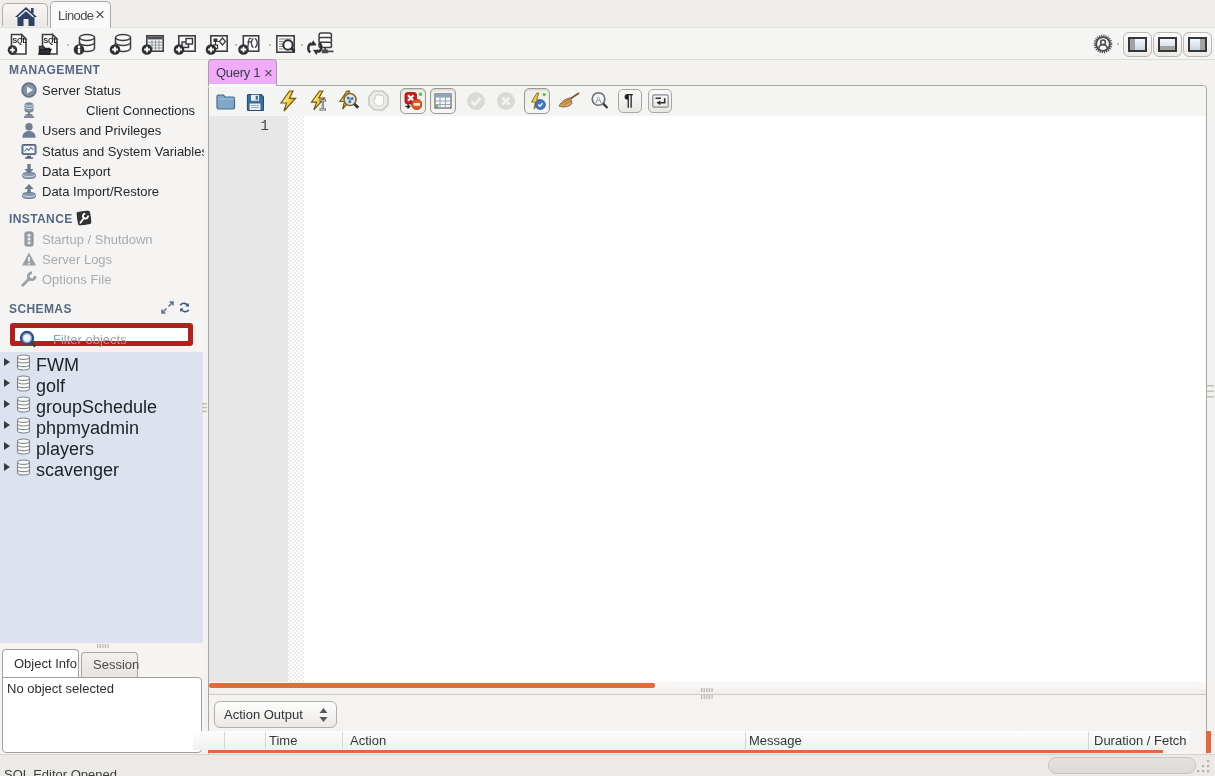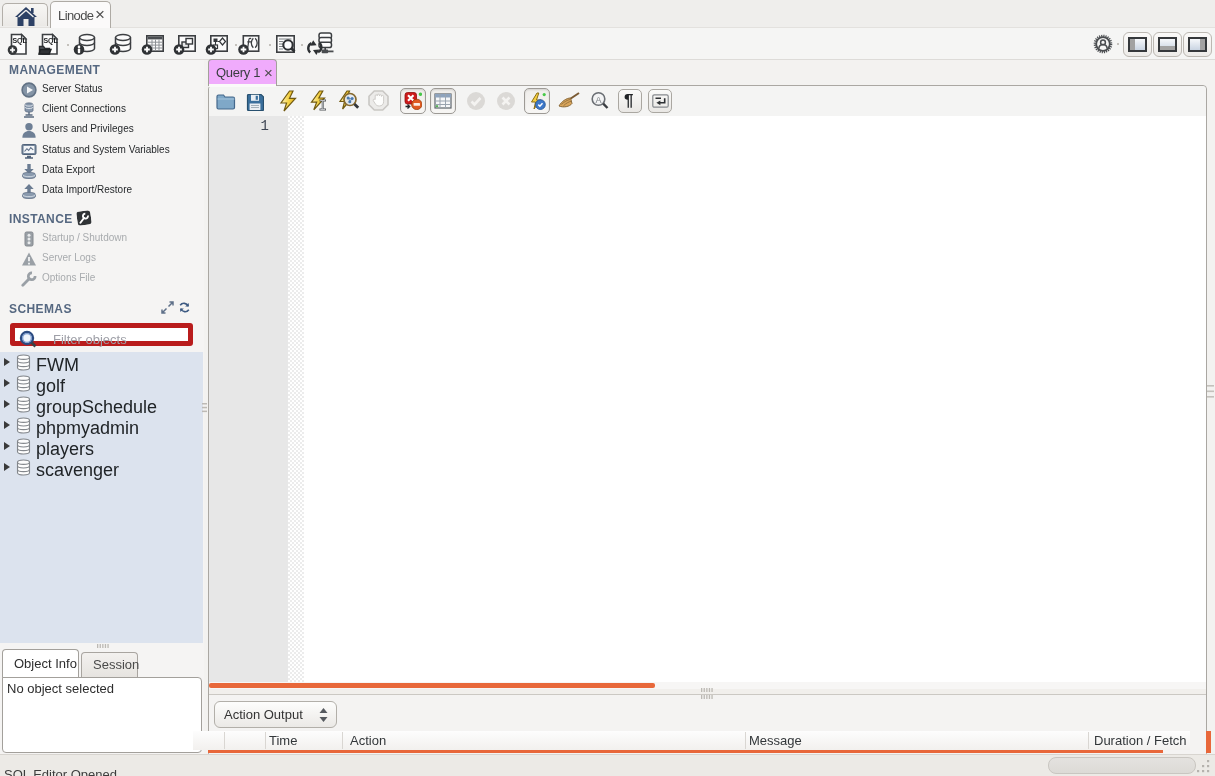--- a/index.html
+++ b/index.html
@@ -25,21 +25,21 @@
 
 .ptbtn { position:absolute; top:4px; width:29px; height:25px; border:1px solid #bcb8b2;
   border-radius:6px; background:linear-gradient(#fbfaf9,#edebe8); }
 .pticon { position:absolute; left:4px; top:4px; width:19px; height:15px;
   border:2px solid #35383b; background:linear-gradient(#f6f8fb,#c9d4e2); }
 
 
 #sidebar { position:absolute; left:0; top:60px; width:204px; height:695px; background:#f5f4f3; overflow:hidden; }
 
 .sechead { position:absolute; left:9px; font-size:12px; font-weight:bold; color:#566881; letter-spacing:.4px; }
-.srow { position:absolute; left:42px; font-size:10px; color:#26292c; white-space:nowrap; }
+.srow { position:absolute; left:42px; font-size:13px; color:#26292c; white-space:nowrap; }
 .srow.dis { color:#a8abae; }
 .sicon { position:absolute; left:21px; width:16px; height:16px; }
 
 #filterbox { position:absolute; left:10px; top:323px; width:183px; height:23px;
   background:#fff; border:5px solid #b91c1c; border-radius:3px; }
 #filterbox .ph { position:absolute; left:38px; top:4px; font-size:13px; color:#9fa0a8; }
 
 #tree { position:absolute; left:0; top:352px; width:203px; height:291px; background:#dce3ee; }
 .trow { position:absolute; left:0; width:203px; height:21px; }
 .trow .arr { position:absolute; left:4px; top:6px; width:0; height:0;
@@ -242,21 +242,21 @@
   <div class="ptbtn" style="left:1183px;">
       <div class="pticon">
         <div style="position:absolute;left:10px;top:0;width:5px;height:11px;background:#a2a2a2;"></div>
       </div>
     </div>
 </div>
 
 <div id="sidebar">
   <div class="sechead" style="top:3px;">MANAGEMENT</div>
   <div class="srow" style="top:23px;">Server Status</div>
-  <div class="srow" style="top:43px;">Client Connections</div>
+  <div class="srow" style="top:43px;margin-left:44px;">Client Connections</div>
   <div class="srow" style="top:63px;">Users and Privileges</div>
   <div class="srow" style="top:84px;">Status and System Variables</div>
   <div class="srow" style="top:104px;">Data Export</div>
   <div class="srow" style="top:124px;">Data Import/Restore</div>
   <div class="sechead" style="top:152px;">INSTANCE</div>
   <div class="srow dis" style="top:172px;">Startup / Shutdown</div>
   <div class="srow dis" style="top:192px;">Server Logs</div>
   <div class="srow dis" style="top:212px;">Options File</div>
   <div class="sechead" style="top:242px;">SCHEMAS</div>
 

